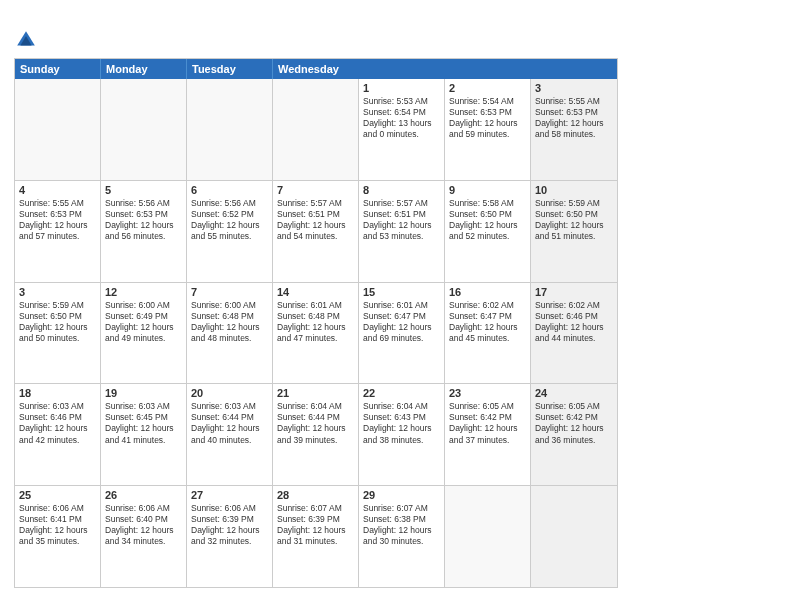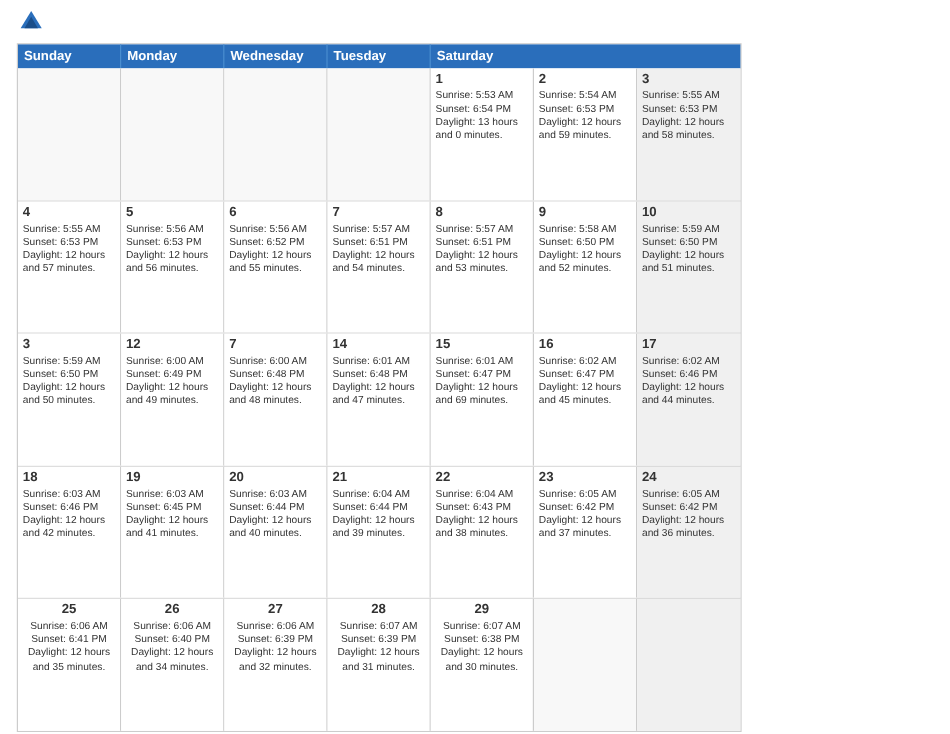--- a/index.html
+++ b/index.html
@@ -6,21 +6,21 @@
     body {
       font-family: Arial, sans-serif;
       background: #fff;
       width: 792px;
       height: 612px;
       overflow: hidden;
     }
     .page {
       width: 632px;
       height: 612px;
-      padding: 2px 14px;
+      padding: 24px 14px;
       display: flex;
       flex-direction: column;
     }
     .header {
       display: flex;
       justify-content: space-between;
       align-items: flex-start;
       margin-bottom: 6px;
     }
     .logo {
@@ -80,21 +80,21 @@
       flex: 1;
       display: flex;
       flex-direction: column;
     }
     .cal-row {
       display: grid;
       grid-template-columns: repeat(7, 1fr);
       flex: 1;
       border-bottom: 1px solid #ccc;
     }
-    .cal-row:last-child { border-bottom: none; text-align: center; }
+    .cal-row:last-child { border-bottom: none; }
     .cal-cell {
       border-right: 1px solid #ccc;
       padding: 3px 4px;
       font-size: 9px;
       color: #333;
       background: #fff;
       vertical-align: top;
     }
     .cal-cell:last-child { border-right: none; }
     .cal-cell.empty { background: #f8f8f8; }
@@ -129,23 +129,22 @@
     <div class="title-area">
       <div class="main-title"></div>
       <div class="sub-title"></div>
     </div>
   </div>
 
   <div class="calendar">
     <div class="cal-header">
     <div class="cal-header-cell">Sunday</div>
         <div class="cal-header-cell">Monday</div>
+        <div class="cal-header-cell">Tuesday</div>
         <div class="cal-header-cell">Wednesday</div>
-        <div class="cal-header-cell">Tuesday</div>
-        <div class="cal-header-cell">Saturday</div>
       </div>
     <div class="cal-body">
     <div class="cal-row">
           <div class="cal-cell empty"></div>
           <div class="cal-cell empty"></div>
           <div class="cal-cell empty"></div>
           <div class="cal-cell empty"></div>
           <div class="cal-cell">
             <span class="day-number">1</span>
             <span class="cell-line">Sunrise: 5:53 AM</span>

